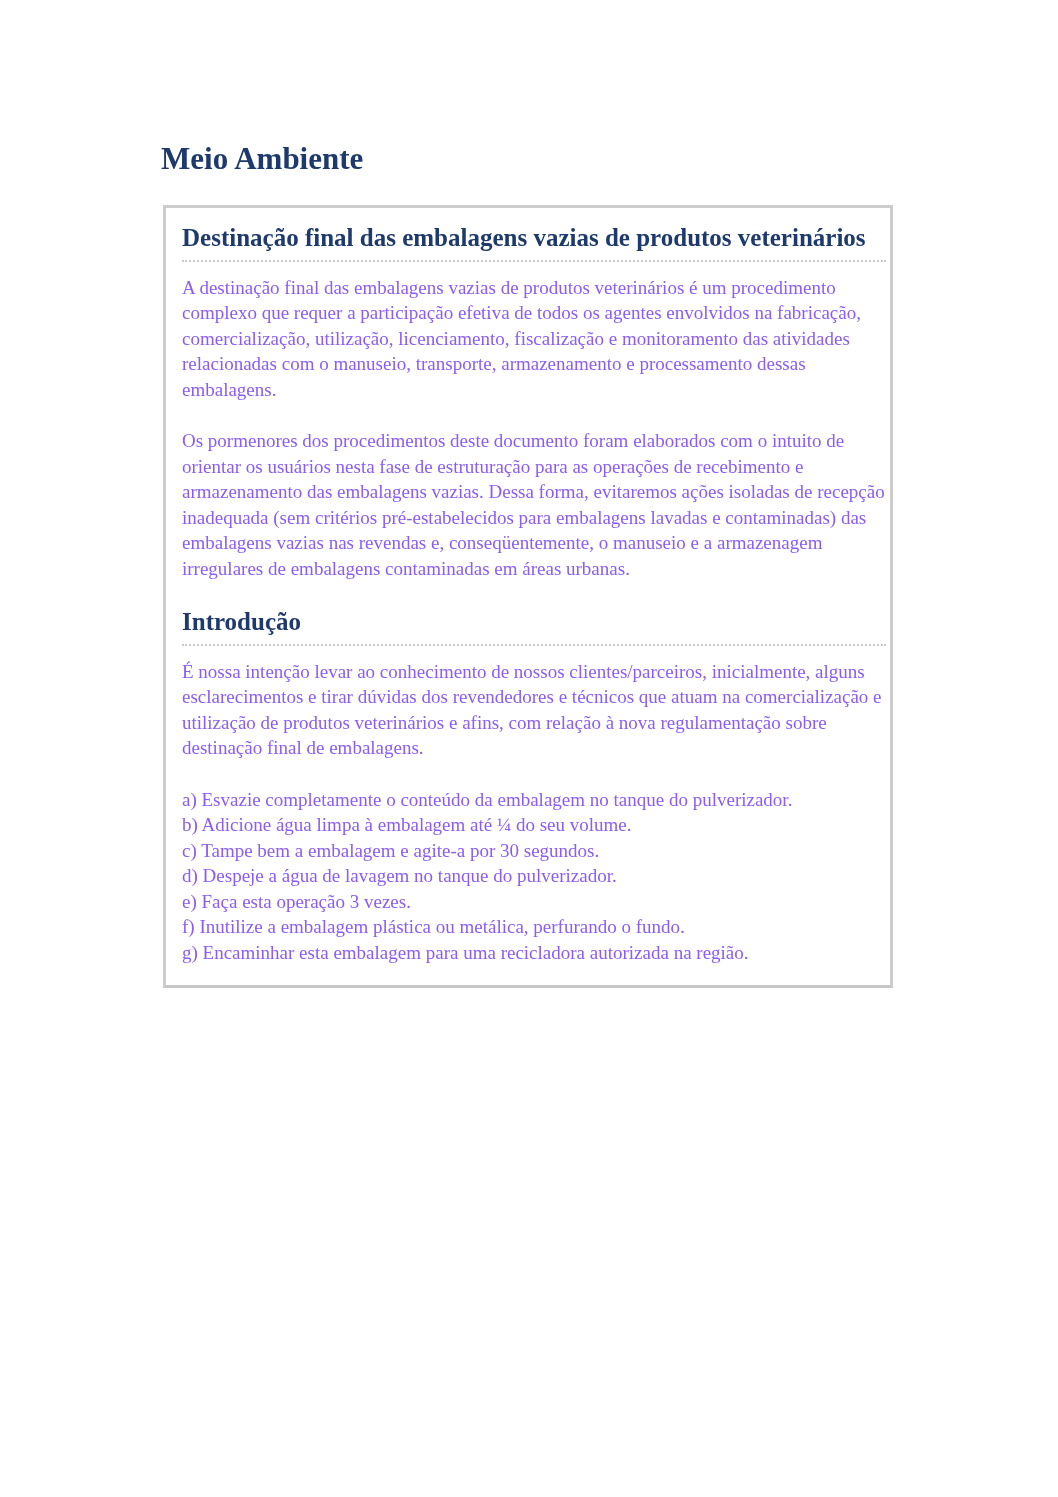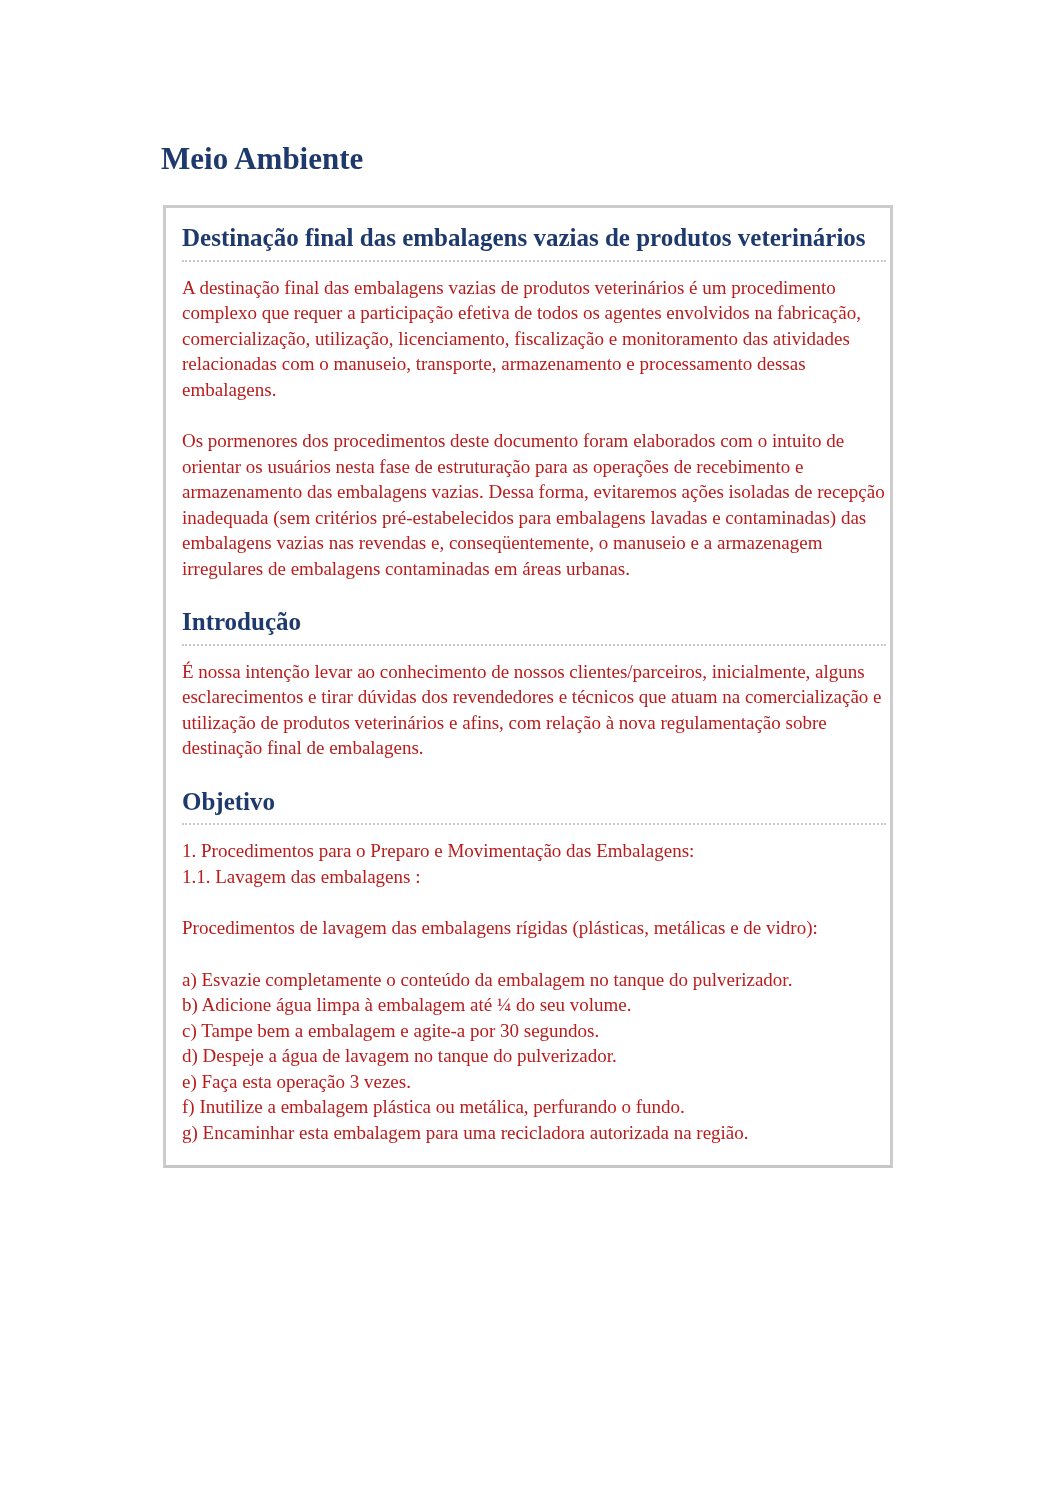--- a/index.html
+++ b/index.html
@@ -45,21 +45,21 @@
     border-bottom: 2px dotted #c9c9c9;
   }
   .section + .section .section-heading {
     margin-top: 4px;
   }
   .para {
     font-size: 19px;
     line-height: 25.5px;
     margin: 0 0 26px 0;
     white-space: pre-line;
-    color: #b91c1c;
+    color: #8b5cf6;
   }
   .section:last-child .para:last-child {
     margin-bottom: 0;
   }
 </style>
 </head>
 <body>
 
 <div class="page">
 
@@ -71,26 +71,20 @@
       <h2 class="section-heading">Destinação final das embalagens vazias de produtos veterinários</h2>
       <p class="para">A destinação final das embalagens vazias de produtos veterinários é um procedimento complexo que requer a participação efetiva de todos os agentes envolvidos na fabricação, comercialização, utilização, licenciamento, fiscalização e monitoramento das atividades relacionadas com o manuseio, transporte, armazenamento e processamento dessas embalagens.</p>
       <p class="para">Os pormenores dos procedimentos deste documento foram elaborados com o intuito de orientar os usuários nesta fase de estruturação para as operações de recebimento e armazenamento das embalagens vazias. Dessa forma, evitaremos ações isoladas de recepção inadequada (sem critérios pré-estabelecidos para embalagens lavadas e contaminadas) das embalagens vazias nas revendas e, conseqüentemente, o manuseio e a armazenagem irregulares de embalagens contaminadas em áreas urbanas.</p>
     </div>
 
     <div class="section">
       <h2 class="section-heading">Introdução</h2>
       <p class="para">É nossa intenção levar ao conhecimento de nossos clientes/parceiros, inicialmente, alguns esclarecimentos e tirar dúvidas dos revendedores e técnicos que atuam na comercialização e utilização de produtos veterinários e afins, com relação à nova regulamentação sobre destinação final de embalagens.</p>
     </div>
 
-    <div class="section">
-      <h2 class="section-heading">Objetivo</h2>
-      <p class="para">1. Procedimentos para o Preparo e Movimentação das Embalagens:
-1.1. Lavagem das embalagens :</p>
-      <p class="para">Procedimentos de lavagem das embalagens rígidas (plásticas, metálicas e de vidro):</p>
-    </div>
 
     <div class="section">
       <p class="para">a) Esvazie completamente o conteúdo da embalagem no tanque do pulverizador.
 b) Adicione água limpa à embalagem até ¼ do seu volume.
 c) Tampe bem a embalagem e agite-a por 30 segundos.
 d) Despeje a água de lavagem no tanque do pulverizador.
 e) Faça esta operação 3 vezes.
 f) Inutilize a embalagem plástica ou metálica, perfurando o fundo.
 g) Encaminhar esta embalagem para uma recicladora autorizada na região.</p>
     </div>

